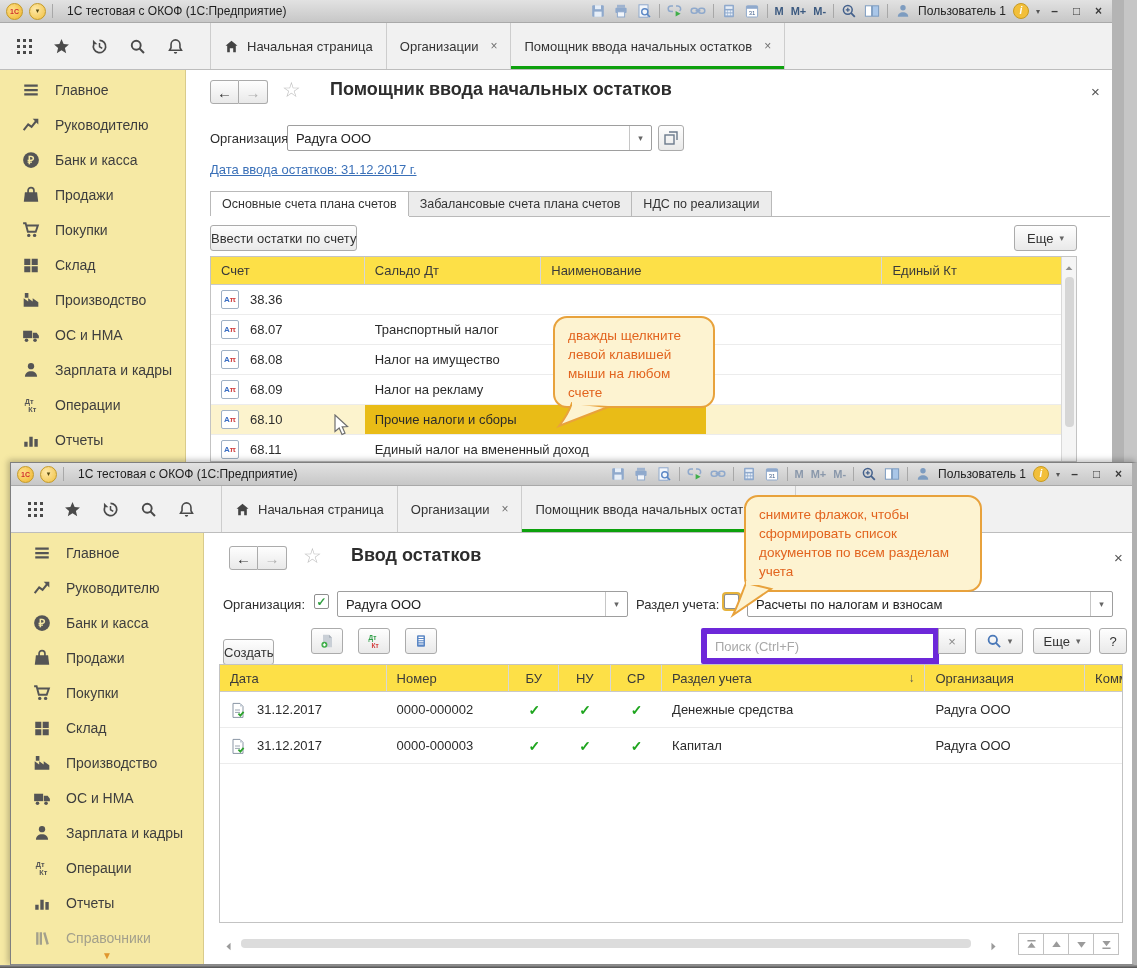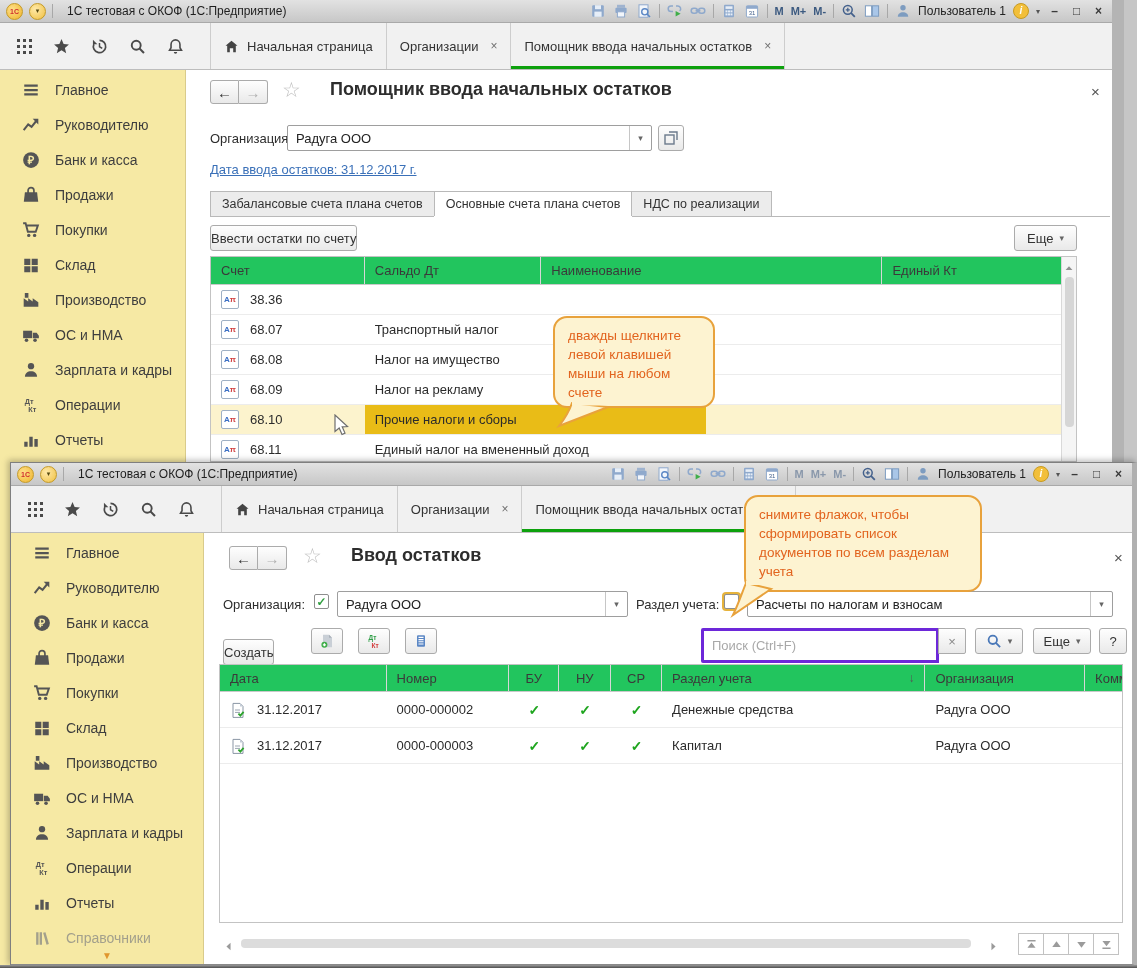--- a/index.html
+++ b/index.html
@@ -60,32 +60,32 @@
   .favstar{font-size:21px;color:#c2c2c2;line-height:20px}
   .form-title{font-size:18px;font-weight:bold;color:#2d2d2d;white-space:nowrap}
   .form-close{font-size:15px;color:#555}
   .lbl{font-size:13px;color:#2d2d2d;white-space:nowrap}
   .combo{background:#fff;border:1px solid #9e9e9e;border-radius:2px;height:26px;box-sizing:border-box;display:flex;align-items:center}
   .combo .val{flex:1;padding:0 8px;font-size:13px;color:#222;white-space:nowrap;overflow:hidden}
   .combo .dd{width:21px;align-self:stretch;border-left:1px solid #c6c6c6;display:flex;align-items:center;justify-content:center;color:#666;font-size:9px}
   .link{font-size:13px;color:#3a70b8;text-decoration:underline;white-space:nowrap}
   .checkbox{width:15px;height:15px;background:#fff;border:1px solid #8e8e8e;border-radius:2px;display:flex;align-items:center;justify-content:center;font-size:12px;font-weight:bold;color:#2f9e3f;box-sizing:border-box}
   .checkbox.ring{box-shadow:0 0 0 2px #e6b33c}
-  .search{height:35px;box-sizing:border-box;border:3px solid #6d28d9;border-radius:2px 0 0 2px;padding:12px 8px;font-size:13px;font-family:"Liberation Sans",sans-serif;color:#333}
+  .search{height:35px;box-sizing:border-box;border:6px solid #6d28d9;border-radius:2px 0 0 2px;padding:12px 8px;font-size:13px;font-family:"Liberation Sans",sans-serif;color:#333}
   .search::placeholder{color:#a8a8a8}
 
   
   .ftabs{display:flex;align-items:flex-end;border-bottom:1px solid #b9b9b9;height:29px;box-sizing:border-box}
   .ftab{padding:5px 11px 5px;font-size:12.5px;color:#333;border:1px solid #b9b9b9;border-bottom:none;background:#ececec;margin-right:-1px;white-space:nowrap}
   .ftab.active{background:#fff;position:relative;z-index:2;box-shadow:0 1px 0 #fff}
 
   
   .tbl{border:1px solid #c3c3c3;background:#fff;box-sizing:border-box;display:flex}
   .tbl-main{flex:1;min-width:0}
-  .thead{display:flex;background:#22c55e;border-bottom:1px solid #c9c9c9;color:#3a3a3a;font-size:13px;box-sizing:border-box}
+  .thead{display:flex;background:#fde047;border-bottom:1px solid #c9c9c9;color:#3a3a3a;font-size:13px;box-sizing:border-box}
   .th{padding:0 10px;border-right:1px solid #d7d7d7;box-sizing:border-box;display:flex;align-items:center;overflow:hidden;white-space:nowrap}
   .trow{display:flex;align-items:stretch;border-bottom:1px solid #ececec;font-size:13px;color:#2b2b2b}
   .td{box-sizing:border-box;padding:0 10px;display:flex;align-items:center;gap:11px;overflow:hidden;white-space:nowrap}
   #w1 .thead{height:28px}
   #w1 .trow{height:29px}
   #w2 .thead{height:27px}
   #w2 .trow{height:35px}
   .trow.hl{background:#fcf3cd}
   .trow.hl .cname{background:#e9bc17}
   .accico{width:16px;height:17px;border:1px solid #9fb0c4;border-radius:2px;background:#fff;display:inline-flex;align-items:center;justify-content:center;font-size:8px;font-weight:bold;line-height:1;flex:0 0 auto}
@@ -392,22 +392,22 @@
         <svg viewBox="0 0 16 16" width="100%" height="100%" fill="currentColor">
           <rect x="2" y="5" width="9" height="9" fill="none" stroke="#6b7a8c" stroke-width="1.4"></rect>
           <path d="M6 2h8v8" fill="none" stroke="#6b7a8c" stroke-width="1.4"></path>
         </svg>
       </span>
     </span>
 
   <span class="abs link" style="left:210px;top:162px">Дата ввода остатков: 31.12.2017 г.</span>
 
   <div class="abs ftabs" style="left:210px;top:188px;width:900px">
+    <span class="ftab active">Основные счета плана счетов</span>
     <span class="ftab">Забалансовые счета плана счетов</span>
-    <span class="ftab active">Основные счета плана счетов</span>
     <span class="ftab">НДС по реализации</span>
   </div>
 
   <span class="abs btn" style="left:210px;top:225px">Ввести остатки по счету</span>
   <span class="abs btn" style="left:1014px;top:225px;width:63px">
     <span>Еще</span>
       <span style="font-size:9px;color:#666">▾</span>
   </span>
 
   <div class="abs tbl" style="left:210px;top:256px;width:867px;height:206px">

